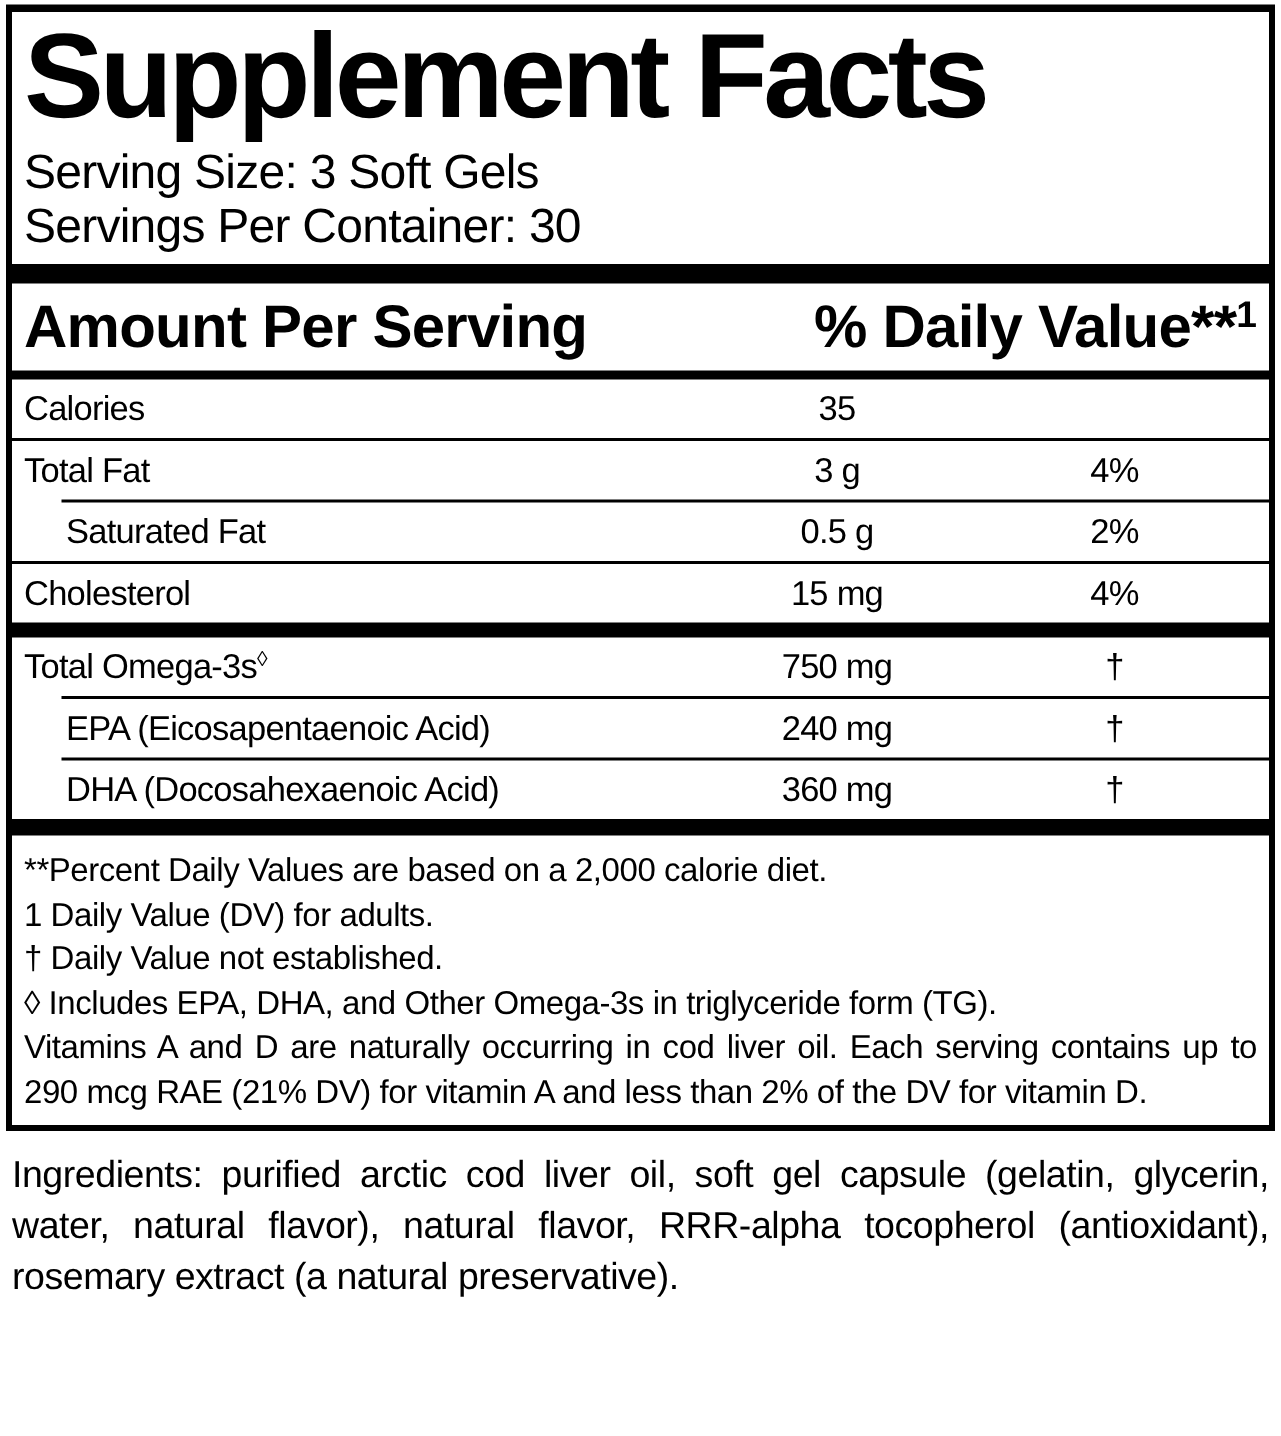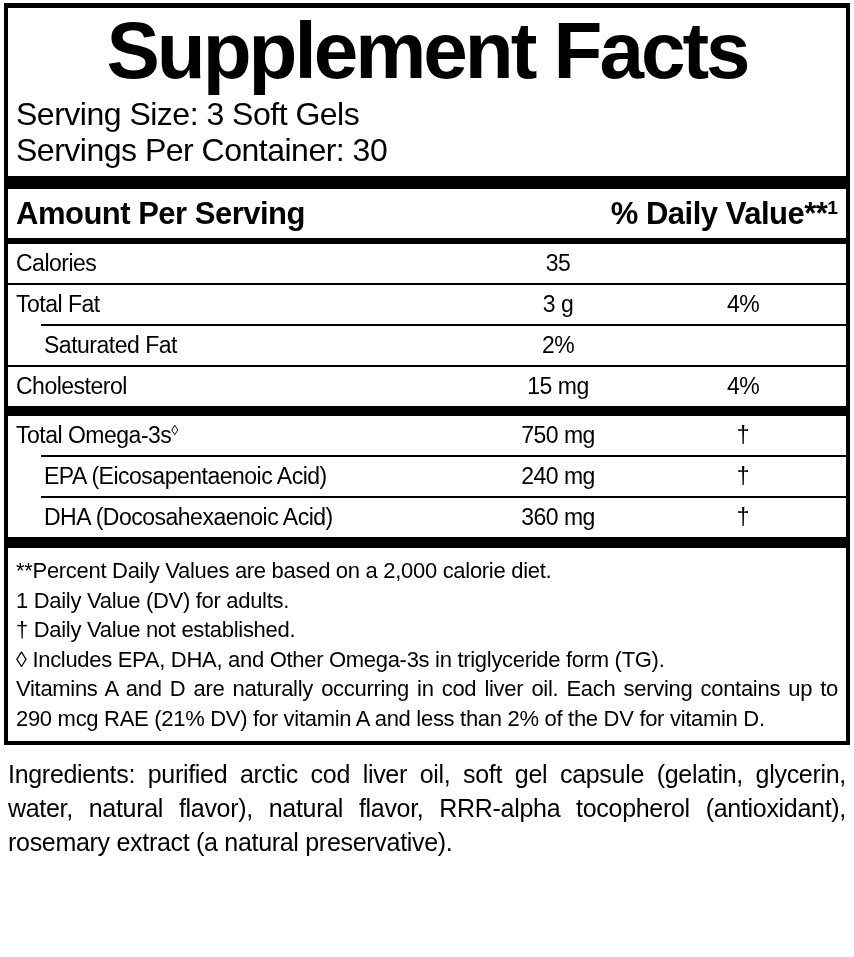--- a/index.html
+++ b/index.html
@@ -16,37 +16,36 @@
     padding: 0 8px 4px 8px;
     background: #fff;
   }
   .title {
     font-size: 80px;
     font-weight: bold;
     letter-spacing: -3px;
     line-height: 0.92;
     margin: 6px 0 8px 0;
     white-space: nowrap;
-    text-align: center;
   }
   .serving-line {
     font-size: 32px;
     line-height: 1.15;
     letter-spacing: -0.5px;
   }
   .bar { background: #000; margin-left: -8px; margin-right: -8px; }
   .bar-lg { height: 13px; margin-top: 7px; }
   .bar-md { height: 6px; }
   .bar-b2 { height: 10px; }
   .bar-b3 { height: 11px; }
   .rule { height: 2px; background: #000; margin-left: -8px; margin-right: -8px; }
   .rule.indent { margin-left: 25px; }
   .hdr-row {
     display: flex; justify-content: space-between; align-items: center;
-    font-weight: bold; font-size: 31px; letter-spacing: -0.5px;
+    font-weight: bold; font-size: 40px; letter-spacing: -0.5px;
     padding: 7px 0 6px 0;
   }
   .row {
     display: grid;
     grid-template-columns: 1fr 180px 190px;
     align-items: baseline;
     font-size: 23px; letter-spacing: -0.5px;
     padding: 6px 0 6px 0;
   }
   .row .amt, .row .dv { text-align: center; }
@@ -101,20 +100,21 @@
 
   <div class="row">
     <span class="name">Total Fat</span>
     <span class="amt">3 g</span>
     <span class="dv">4%</span>
   </div>
   <div class="rule indent"></div>
 
   <div class="row sub">
     <span class="name">Saturated Fat</span>
+    <span class="amt">0.5 g</span>
     <span class="dv">2%</span>
   </div>
   <div class="rule"></div>
 
   <div class="row">
     <span class="name">Cholesterol</span>
     <span class="amt">15 mg</span>
     <span class="dv">4%</span>
   </div>
 

